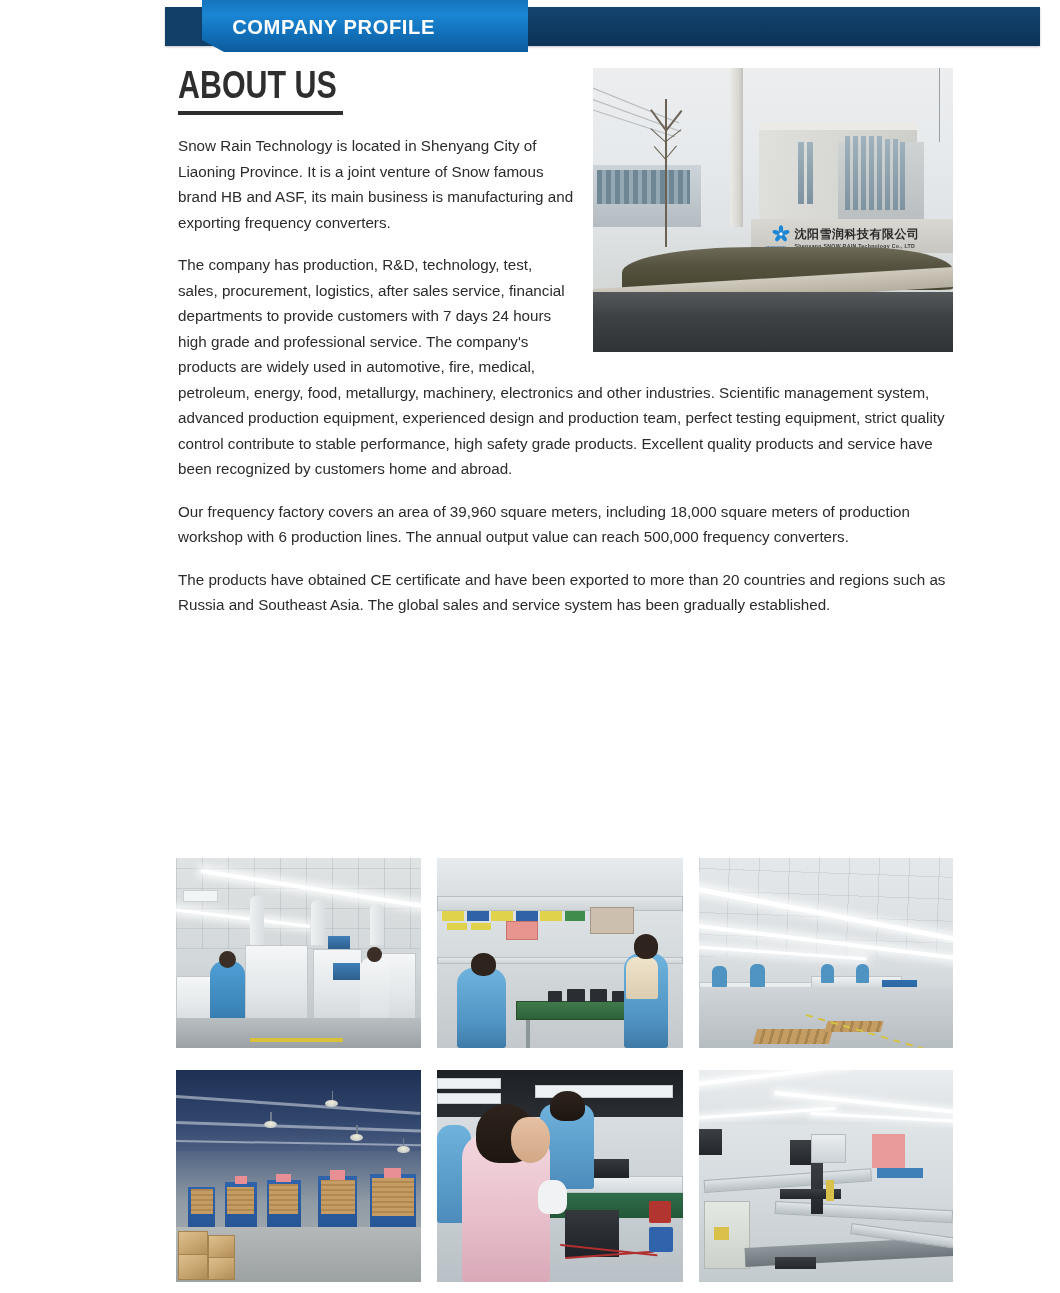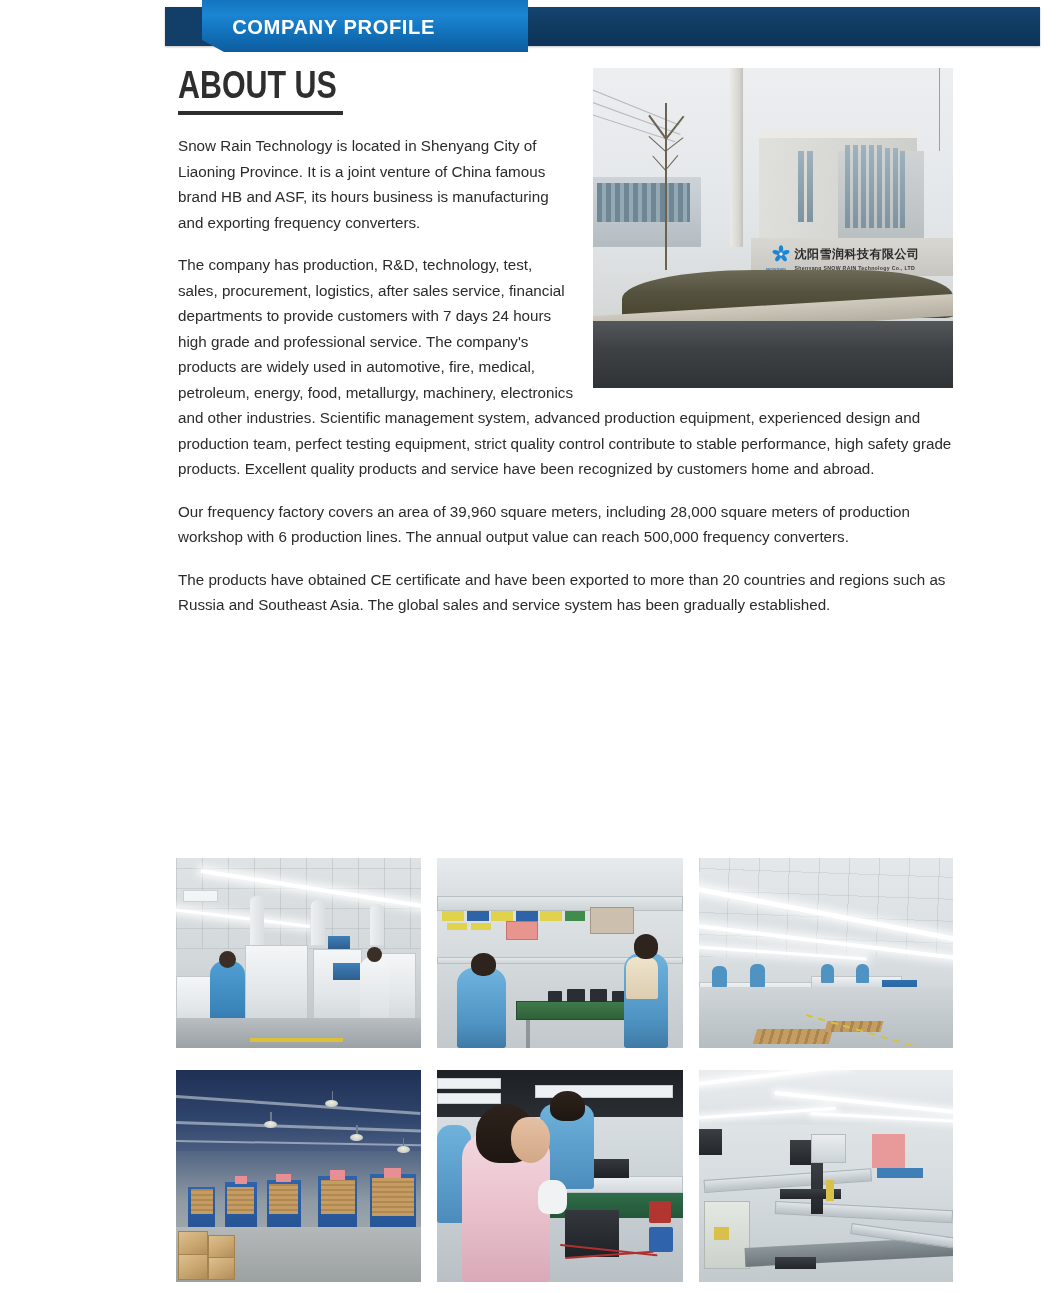--- a/index.html
+++ b/index.html
@@ -83,21 +83,21 @@
   .title-rule {
     width: 165px;
     height: 4px;
     background: #2e2e2e;
     margin-top: 7px;
   }
 
   .float-photo {
     float: right;
     width: 360px;
-    height: 320px;
+    height: 284px;
     margin: 2px 0 10px 18px;
     position: relative;
     overflow: hidden;
     background: #cfd4d8;
   }
 
   .body-copy { margin-top: 18px; }
 
   .para {
     font-size: 15.2px;
@@ -357,23 +357,23 @@
 
     <div class="ext-hedge"></div>
     <div class="ext-curb"></div>
     <div class="ext-road"></div>
   </div>
 
   <h1 class="page-title">ABOUT US</h1>
   <div class="title-rule"></div>
 
   <div class="body-copy">
-    <p class="para">Snow Rain Technology is located in Shenyang City of Liaoning Province. It is a joint venture of China famous brand HB and ASF, its hours business is manufacturing and exporting frequency converters.</p>
+    <p class="para">Snow Rain Technology is located in Shenyang City of Liaoning Province. It is a joint venture of Snow famous brand HB and ASF, its main business is manufacturing and exporting frequency converters.</p>
     <p class="para">The company has production, R&amp;D, technology, test, sales, procurement, logistics, after sales service, financial departments to provide customers with 7 days 24 hours high grade and professional service. The company's products are widely used in automotive, fire, medical, petroleum, energy, food, metallurgy, machinery, electronics and other industries. Scientific management system, advanced production equipment, experienced design and production team, perfect testing equipment, strict quality control contribute to stable performance, high safety grade products. Excellent quality products and service have been recognized by customers home and abroad.</p>
-    <p class="para">Our frequency factory covers an area of 39,960 square meters, including 28,000 square meters of production workshop with 6 production lines. The annual output value can reach 500,000 frequency converters.</p>
+    <p class="para">Our frequency factory covers an area of 39,960 square meters, including 18,000 square meters of production workshop with 6 production lines. The annual output value can reach 500,000 frequency converters.</p>
     <p class="para">The products have obtained CE certificate and have been exported to more than 20 countries and regions such as Russia and Southeast Asia. The global sales and service system has been gradually established.</p>
   </div>
 </div>
 
 <div class="photo-grid">
 
   <div class="grid-photo ph-smt">
     <div class="smt-ceil"></div>
     <div class="smt-striplight" style="left:10%;top:6%;width:100%;height:4px;transform:rotate(9deg);"></div>
     <div class="smt-striplight" style="left:-5%;top:26%;width:60%;height:3px;transform:rotate(7deg);"></div>

